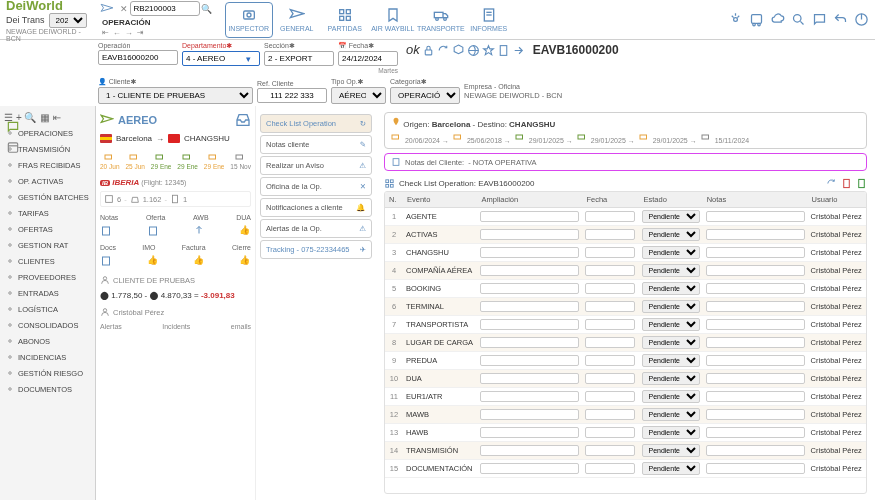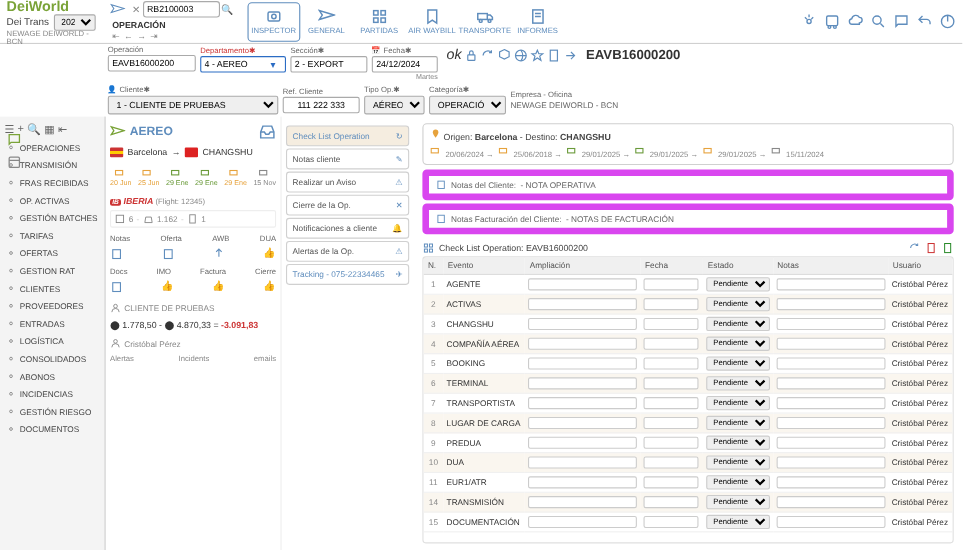--- a/index.html
+++ b/index.html
@@ -70,21 +70,21 @@
 .aei{display:flex;justify-content:space-between;font-size:7px;color:#888;margin-top:2px}
 .listcol{width:120px;padding:8px 4px;display:flex;flex-direction:column;gap:2px}
 .listitem{display:flex;align-items:flex-start;justify-content:space-between;border:1px solid #d0d0d0;border-radius:3px;padding:4px 5px;font-size:7.5px;color:#555;cursor:pointer}
 .listitem.active{background:#f5ede0;color:#5f8dbd}
 .listitem.track{color:#5f8dbd}
 .rightcol{flex:1;display:flex;flex-direction:column;padding:6px 8px;min-width:0}
 .routebanner{border:1px solid #d0d0d0;border-radius:4px;padding:4px 6px;margin-bottom:4px}
 .rb-title{font-size:8px;color:#444;margin-bottom:2px}
 .rb-timeline{display:flex;align-items:center;gap:4px;font-size:7px;color:#888}
 .rb-timeline svg{width:12px;height:12px}
-.noteline{display:flex;align-items:center;gap:4px;border:6px solid #d946ef;border-radius:4px;padding:3px 6px;font-size:7.5px;color:#666;margin-bottom:3px}
+.noteline{display:flex;align-items:center;gap:4px;border:1px solid #d946ef;border-radius:4px;padding:3px 6px;font-size:7.5px;color:#666;margin-bottom:3px}
 .noteline svg{width:10px;height:10px;color:#5f8dbd}
 .tablehead{display:flex;align-items:center;gap:4px;font-size:8px;color:#444;margin:4px 0 2px}
 .tablehead .sp{margin-left:auto;display:flex;gap:4px}
 .tablehead svg{width:11px;height:11px;cursor:pointer}
 .pdf{color:#c33}.xls{color:#2a8a2a}
 .chktable{flex:1;overflow:auto;border:1px solid #e0e0e0;border-radius:3px}
 .chktable table{width:100%;border-collapse:collapse;font-size:7.5px}
 .chktable th{background:#f0f0f0;text-align:left;padding:3px 4px;font-weight:normal;color:#555;border-bottom:1px solid #ddd}
 .chktable td{padding:2px 3px;border-bottom:1px solid #f0f0f0}
 .chktable tr:nth-child(even) td{background:#faf6ef}
@@ -525,21 +525,21 @@
         </div>
         <div class="listitem">
           <span>Notas cliente</span>
           <span style="color:#5f8dbd">✎</span>
         </div>
         <div class="listitem">
           <span>Realizar un Aviso</span>
           <span style="color:#5f8dbd">⚠</span>
         </div>
         <div class="listitem">
-          <span>Cierre de la Op.</span>
+          <span>Oficina de la Op.</span>
           <span style="color:#5f8dbd">✕</span>
         </div>
         <div class="listitem">
           <span>Notificaciones a cliente</span>
           <span style="color:#5f8dbd">🔔</span>
         </div>
         <div class="listitem">
           <span>Alertas de la Op.</span>
           <span style="color:#5f8dbd">⚠</span>
         </div>
@@ -575,27 +575,20 @@
               </svg> 15/11/2024</span>
           </div>
       </div>
       <div class="noteline">
           <svg viewBox="0 0 24 24" fill="none" stroke="currentColor" stroke-width="2">
             <rect x="5" y="4" width="14" height="16"></rect>
           </svg>
           <span>Notas del Cliente:</span>
           <span> - NOTA OPERATIVA</span>
         </div>
-      <div class="noteline">
-          <svg viewBox="0 0 24 24" fill="none" stroke="currentColor" stroke-width="2">
-            <rect x="5" y="4" width="14" height="16"></rect>
-          </svg>
-          <span>Notas Facturación del Cliente:</span>
-          <span> - NOTAS DE FACTURACIÓN</span>
-        </div>
 
       <div class="tablehead">
         <svg viewBox="0 0 24 24" fill="none" stroke="#5f8dbd" stroke-width="2">
             <rect x="4" y="4" width="6" height="6"></rect>
             <rect x="14" y="4" width="6" height="6"></rect>
             <rect x="4" y="14" width="6" height="6"></rect>
             <rect x="14" y="14" width="6" height="6"></rect>
           </svg>
         <span>Check List Operation: EAVB16000200</span>
         <div class="sp">
@@ -719,20 +712,38 @@
               <tr>
                 <td class="num">11</td>
                 <td>EUR1/ATR</td>
                 <td><input style=""></td>
                 <td><input style="width: 50px;"></td>
                 <td><select><option>Pendiente</option></select></td>
                 <td><input style=""></td>
                 <td>Cristóbal Pérez</td>
               </tr>
               <tr>
+                <td class="num">12</td>
+                <td>MAWB</td>
+                <td><input style=""></td>
+                <td><input style="width: 50px;"></td>
+                <td><select><option>Pendiente</option></select></td>
+                <td><input style=""></td>
+                <td>Cristóbal Pérez</td>
+              </tr>
+              <tr>
+                <td class="num">13</td>
+                <td>HAWB</td>
+                <td><input style=""></td>
+                <td><input style="width: 50px;"></td>
+                <td><select><option>Pendiente</option></select></td>
+                <td><input style=""></td>
+                <td>Cristóbal Pérez</td>
+              </tr>
+              <tr>
                 <td class="num">14</td>
                 <td>TRANSMISIÓN</td>
                 <td><input style=""></td>
                 <td><input style="width: 50px;"></td>
                 <td><select><option>Pendiente</option></select></td>
                 <td><input style=""></td>
                 <td>Cristóbal Pérez</td>
               </tr>
               <tr>
                 <td class="num">15</td>

